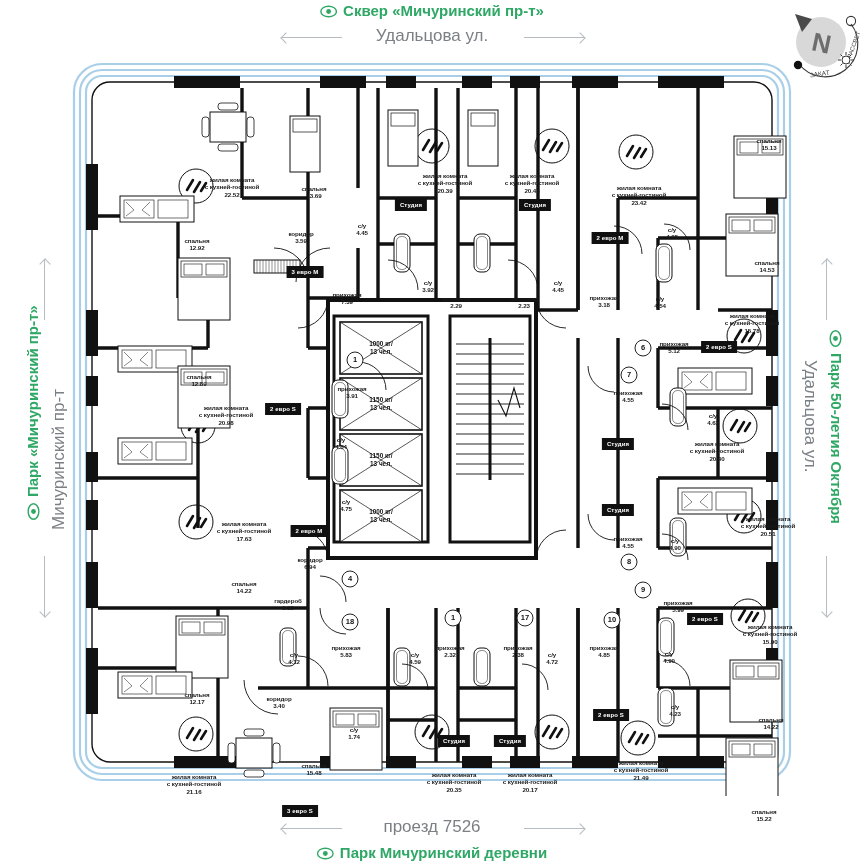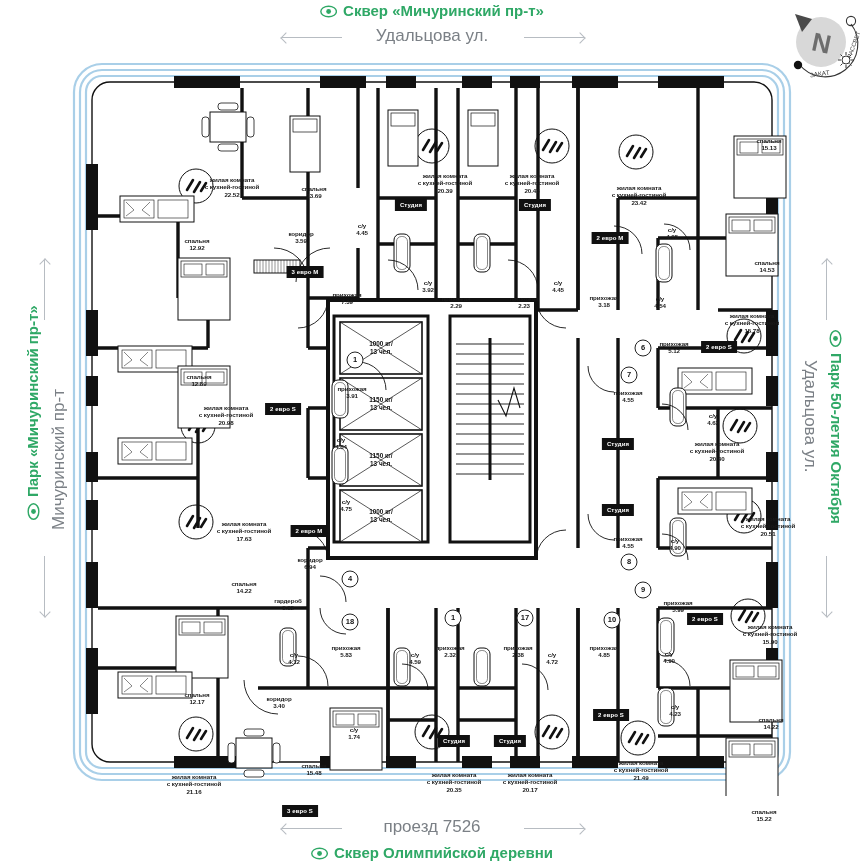--- a/index.html
+++ b/index.html
@@ -119,21 +119,21 @@
 
 <div class="street" style="left:50%;top:817px;transform:translateX(-50%);">проезд 7526</div>
 <div class="arrow-h left" style="left:282px;top:828px;width:60px;"></div>
 <div class="arrow-h right" style="left:524px;top:828px;width:60px;"></div>
 <div class="env" style="left:50%;top:844px;transform:translateX(-50%);">
   <span class="eye">
     <svg viewBox="0 0 24 18" width="17" height="13">
       <ellipse cx="12" cy="9" rx="11" ry="7.5" fill="none" stroke="#2fa866" stroke-width="2"></ellipse>
       <circle cx="12" cy="9" r="3.4" fill="#2fa866"></circle>
     </svg>
-  </span><span>Сквер Олимпийской деревни</span>
+  </span><span>Парк Мичуринский деревни</span>
 </div>
 
 <div class="plan">
 
   <svg width="748" height="748" viewBox="0 0 748 748">
     <defs>
       <g id="bed-d">
         <rect x="0" y="0" width="52" height="62" fill="#fff" stroke="#111" stroke-width="1"></rect>
         <rect x="3" y="3" width="46" height="16" fill="#fff" stroke="#111" stroke-width=".7"></rect>
         <rect x="6" y="6" width="18" height="11" fill="#fff" stroke="#111" stroke-width=".6"></rect>

